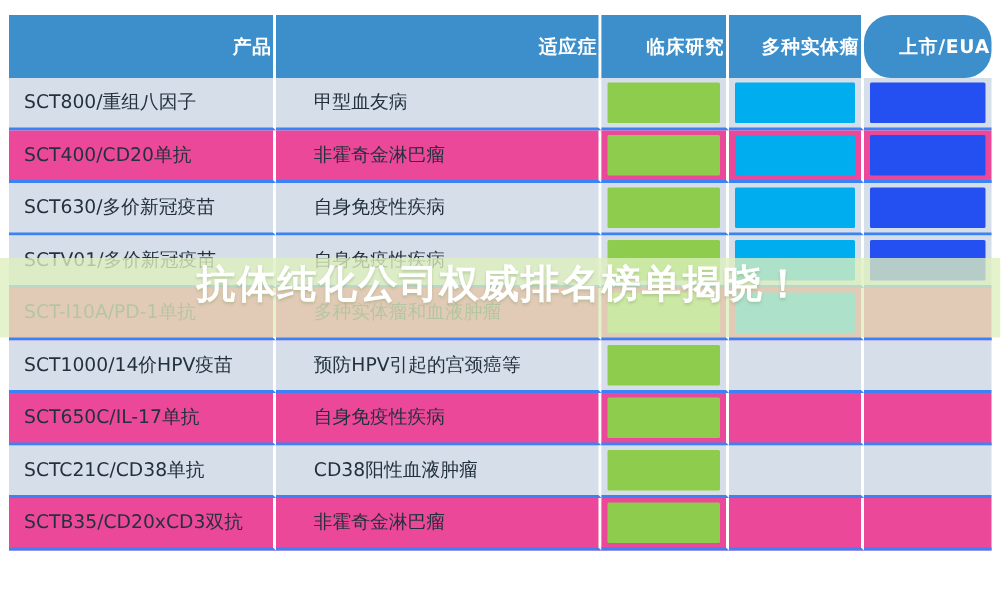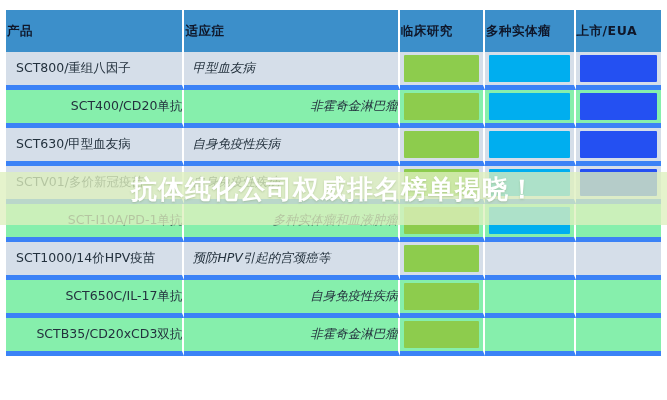--- a/index.html
+++ b/index.html
@@ -15,57 +15,57 @@
   
   .tbl{
     position:absolute;left:6px;top:10px;
     width:655px;
     border-collapse:separate;
     border-spacing:0;
   }
   .hrow td{
     height:40px;
     background:#3C8FCA;
-    color:#0f172a;
+    color:#ffffff;
     font-size:12.5px;
     font-weight:bold;
-    text-align:left;
+    text-align:right;
     vertical-align:middle;
     letter-spacing:.5px;
     border-right:2px solid #ffffff;
   }
-  .hrow td:last-child{border-right:none;}
+  .hrow td:last-child{border-right:none;border-radius:18px;}
 
   .drow td{
     height:33px;
     vertical-align:middle;
     border-right:2px solid #ffffff;
-    border-bottom:5px solid #3b82f6;
+    border-bottom:2px solid #3b82f6;
     padding:0;
     margin-left:24px;
   }
   .drow td:last-child{border-right:none;}
 
   .c-prod{width:177px;}
   .c-ind{width:220px;}
   .c-st{width:90px;}
   .c-sa{width:96px;}
   .c-se{width:88px;}
 
   .drow.odd td{background:#D5DEE9;}
-  .drow.even td{background:#86efac;text-align:right;}
+  .drow.even td{background:#ec4899;}
 
   .cell-txt{
     padding-left:10px;
     font-size:12.5px;
     color:#23313d;
     white-space:nowrap;
     overflow:hidden;
   }
-  .c-ind .cell-txt{padding-left:8px;font-style:italic;}
+  .c-ind .cell-txt{padding-left:25px;}
 
   
   .swatch{
     display:block;
     height:27px;
     margin:3px 4px 3px 4px;
     border-radius:1px;
   }
   .sw-green{background:#8DCC4D;}
   .sw-cyan{background:#00AEEF;}
@@ -137,21 +137,21 @@
           </td>
           <td class="c-sa">
             <span class="swatch sw-cyan"></span>
           </td>
           <td class="c-se">
             <span class="swatch sw-blue"></span>
           </td>
         </tr>
         <tr class="drow odd">
           <td class="c-prod">
-            <div class="cell-txt">SCT630/甲型血友病</div>
+            <div class="cell-txt">SCT630/多价新冠疫苗</div>
           </td>
           <td class="c-ind">
             <div class="cell-txt">自身免疫性疾病</div>
           </td>
           <td class="c-st">
             <span class="swatch sw-green"></span>
           </td>
           <td class="c-sa">
             <span class="swatch sw-cyan"></span>
           </td>
@@ -209,20 +209,37 @@
           <td class="c-se">
             <span class="swatch sw-none"></span>
           </td>
         </tr>
         <tr class="drow even">
           <td class="c-prod">
             <div class="cell-txt">SCT650C/IL-17单抗</div>
           </td>
           <td class="c-ind">
             <div class="cell-txt">自身免疫性疾病</div>
+          </td>
+          <td class="c-st">
+            <span class="swatch sw-green"></span>
+          </td>
+          <td class="c-sa">
+            <span class="swatch sw-none"></span>
+          </td>
+          <td class="c-se">
+            <span class="swatch sw-none"></span>
+          </td>
+        </tr>
+        <tr class="drow odd">
+          <td class="c-prod">
+            <div class="cell-txt">SCTC21C/CD38单抗</div>
+          </td>
+          <td class="c-ind">
+            <div class="cell-txt">CD38阳性血液肿瘤</div>
           </td>
           <td class="c-st">
             <span class="swatch sw-green"></span>
           </td>
           <td class="c-sa">
             <span class="swatch sw-none"></span>
           </td>
           <td class="c-se">
             <span class="swatch sw-none"></span>
           </td>

